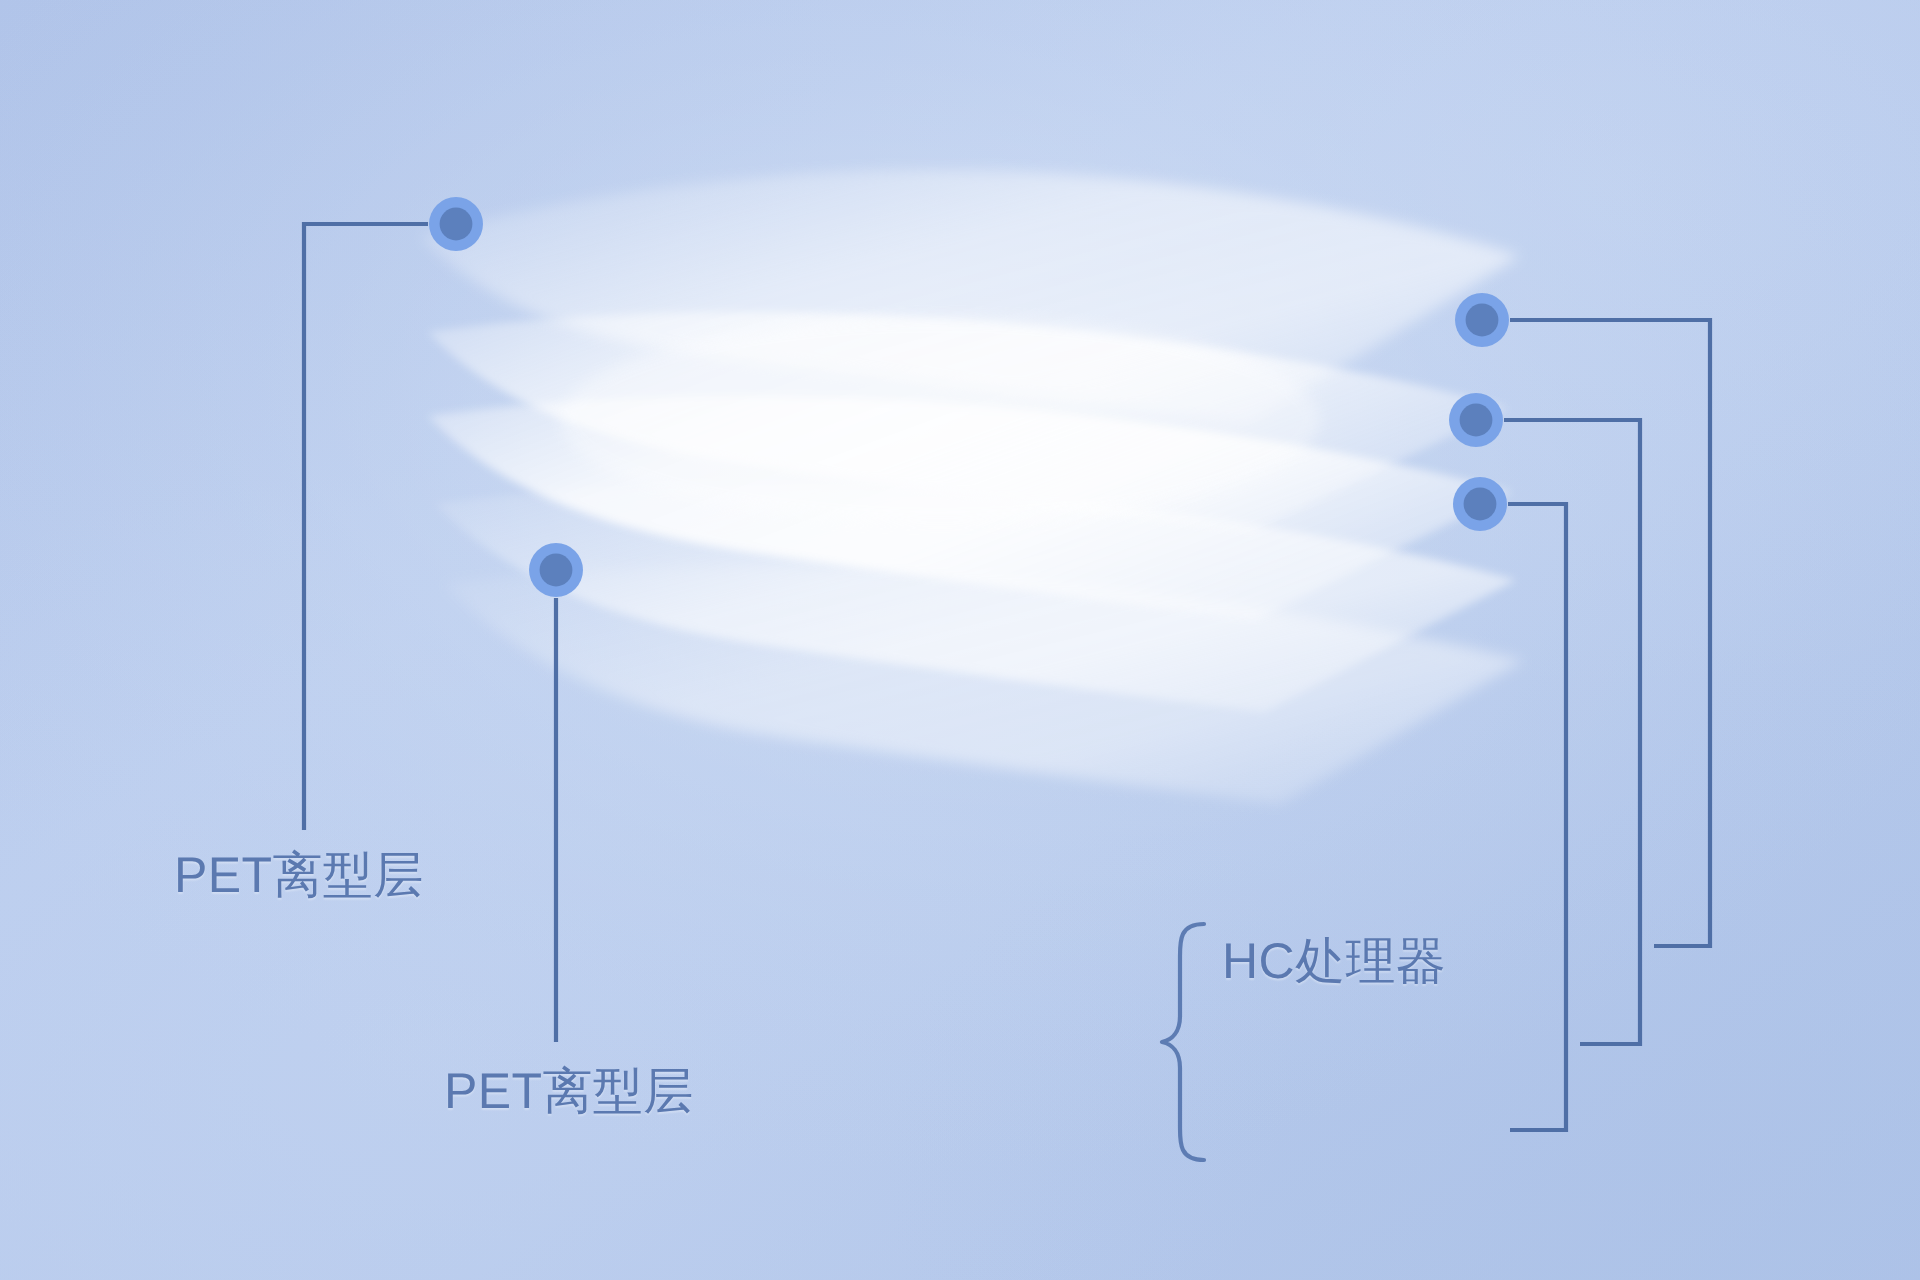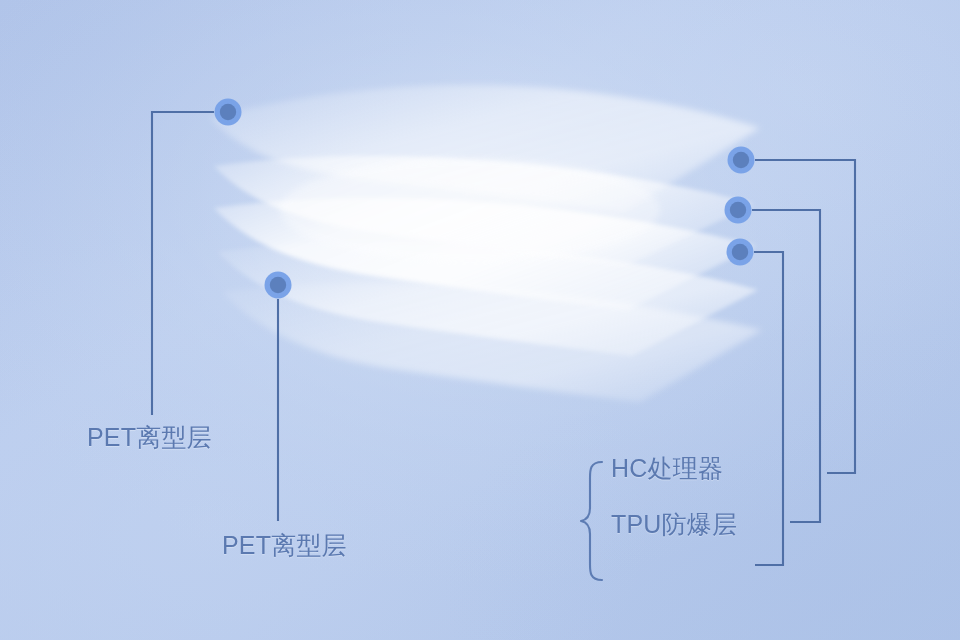--- a/index.html
+++ b/index.html
@@ -34,21 +34,21 @@
     white-space: nowrap;
     font-size: 25px;
     font-weight: 400;
     letter-spacing: 0.2px;
     color: #5b79b0;
     font-family: "Liberation Sans", "DejaVu Sans", sans-serif;
     text-shadow: 0 1px 1px rgba(255,255,255,0.30);
   }
   .label-left-1 { left: 87px; top: 421px; }
   .label-left-2 { left: 222px; top: 529px; }
-  .label-right-1 { left: 611px; top: 452px; }
+  .label-right-1 { left: 611px; top: 464px; }
   .label-right-2 { left: 611px; top: 508px; }
   .label-right-3 { left: 611px; top: 564px; }
 </style>
 </head>
 <body>
 
 <div id="stage">
 
   <svg id="bg-svg" viewBox="0 0 960 640" xmlns="http://www.w3.org/2000/svg">
     <defs>
@@ -203,16 +203,15 @@
       </g>
     </g>
   </svg>
 
   <div class="label label-left-1">PET离型层</div>
 
   <div class="label label-left-2">PET离型层</div>
 
   <div class="label label-right-1">HC处理器</div>
 
-  <div class="label label-right-2">TPU防爆层</div>
 
 
 </div>
 
 </body></html>

